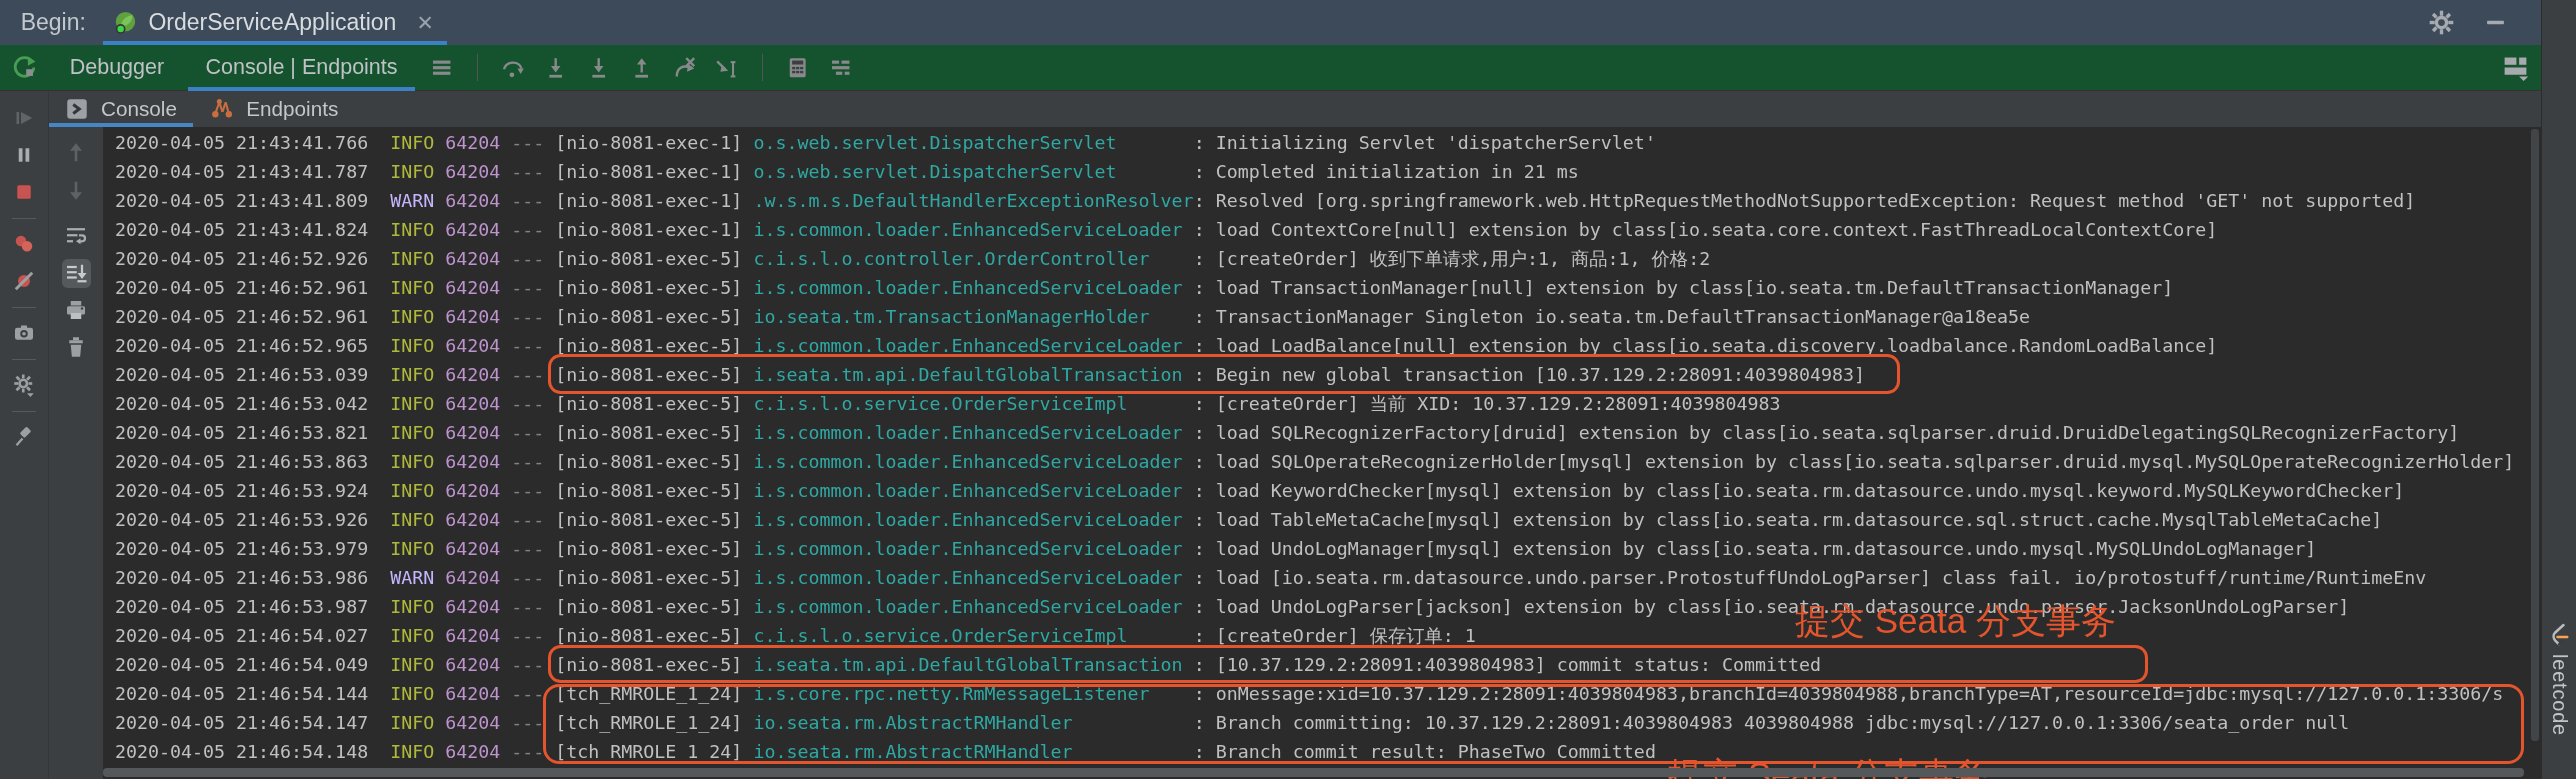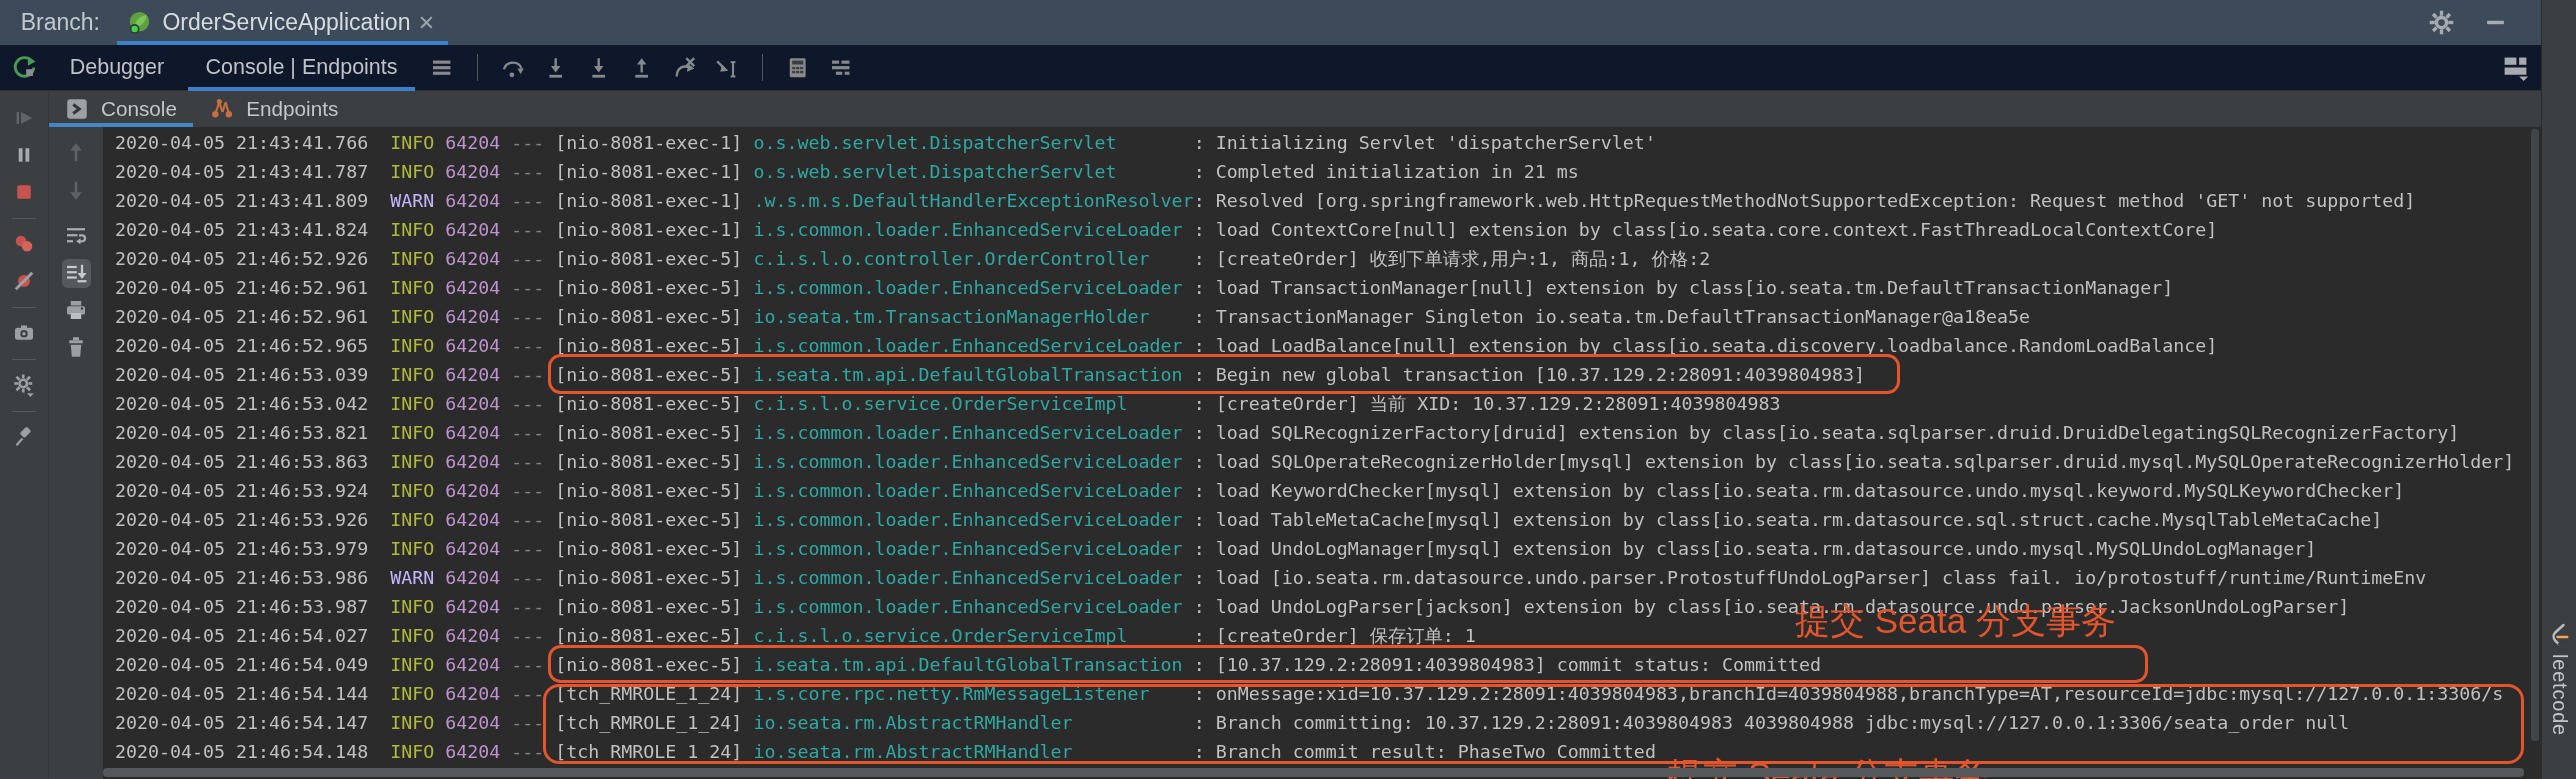--- a/index.html
+++ b/index.html
@@ -7,27 +7,27 @@
               font-family:"Liberation Sans", sans-serif; }
   .app { position:relative; width:2576px; height:779px; background:#2B2B2B; }
 
   
   .titlebar { position:absolute; left:0; top:0; width:2541px; height:45px;
               background:#3D4A5A; display:flex; align-items:center; }
   .debug-label { color:#C3C8CE; font-size:23px; margin-left:20.7px; }
   .run-tab { position:relative; height:45px; display:flex; align-items:center;
              margin-left:17.5px; padding:0 12.7px 0 8px; }
   .run-tab .underline { position:absolute; left:0; right:0; bottom:0; height:4px; background:#3C80C8; }
-  .run-tab-title { color:#D8DCE0; font-size:23px; margin:0 4px 0 8px; }
+  .run-tab-title { color:#D8DCE0; font-size:23px; margin:0 17px 0 8px; }
   .close-x { color:#98A3AC; font-size:20.7px; margin-left:3.2px; }
   .titlebar-right { margin-left:auto; display:flex; align-items:center; gap:27px; padding-right:32px; }
 
   
   .toolbar { position:absolute; left:0; top:45px; width:2541px; height:46px;
-             background:#0f172a; display:flex; align-items:center; border-bottom:0.8px solid #323232;text-align:center; }
+             background:#14532d; display:flex; align-items:center; border-bottom:0.8px solid #323232;text-align:center; }
   .rerun-slot { width:49px; display:flex; justify-content:center; }
   .tb-tab { position:relative; height:46px; display:flex; align-items:center;
             padding:0 20.7px; color:#BFC2C6; font-size:21.5px; }
   .tb-tab.active::after { content:""; position:absolute; left:3.2px; right:3.2px; bottom:0;
             height:4px; background:#3C80C8; }
   .tb-icons { display:flex; align-items:center; gap:17.5px; margin-left:11px; }
   .vdiv { width:0.8px; height:27px; background:#515557; margin:0 4.8px; }
   .toolbar-right { margin-left:auto; padding-right:11px; }
 
   
@@ -85,21 +85,21 @@
   .lc-label { writing-mode:vertical-rl; color:#C2C5C8; font-size:20px; letter-spacing:0.8px; }
 
   svg { display:block; }
 </style>
 </head>
 <body>
 
 <div class="app">
 
   <div class="titlebar">
-    <span class="debug-label">Branch:</span>
+    <span class="debug-label">Begin:</span>
     <div class="run-tab">
       <span>
         <svg width="29" height="29" viewBox="0 0 36 36">
           <circle cx="18" cy="17" r="12" fill="#5FA13F"></circle>
           <path d="M12 23 C13 14, 20 9, 27 9 C26 18, 20 23, 12 23 Z" fill="#7DC35B"></path>
           <circle cx="12" cy="26" r="6" fill="#2F3A2C"></circle>
           <circle cx="12" cy="26" r="4" fill="#3FD54B"></circle>
         </svg>
       </span>
       <span class="run-tab-title">OrderServiceApplication</span>

